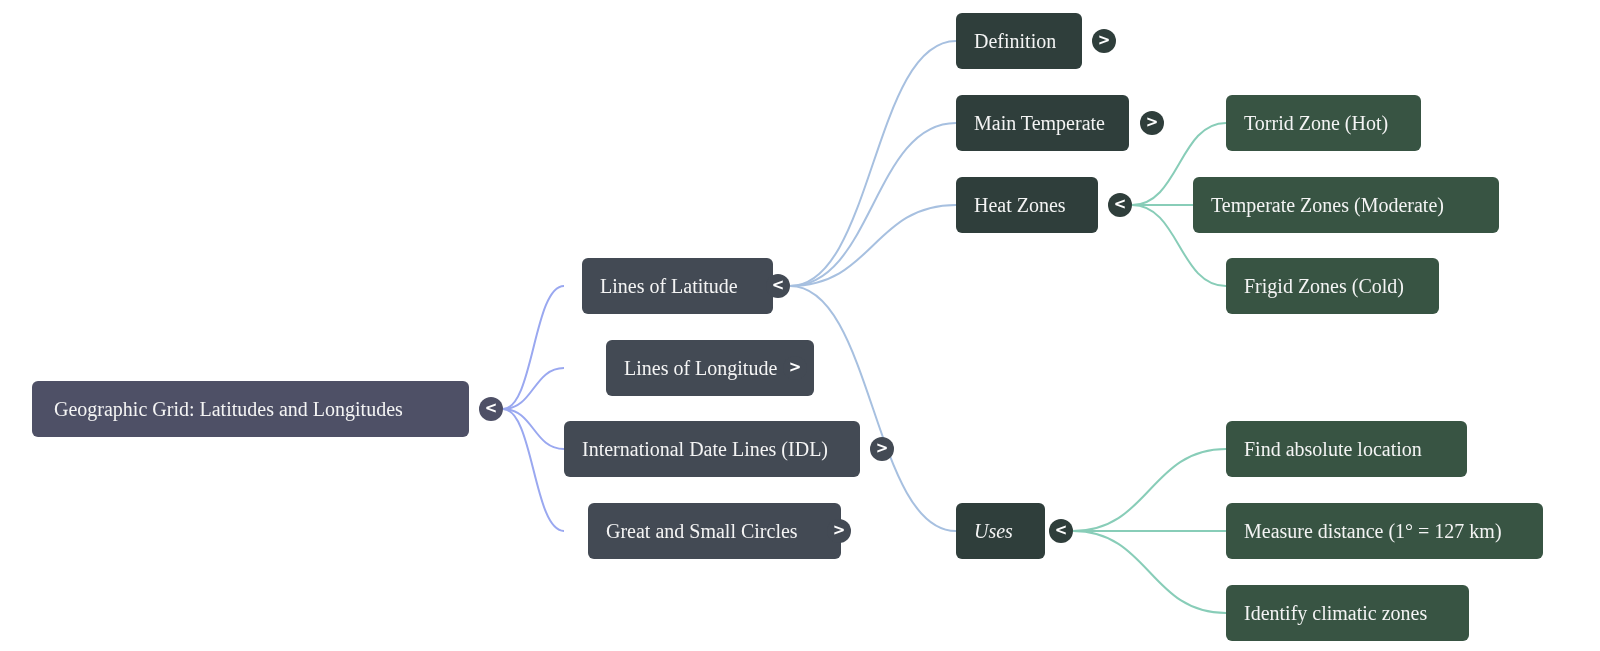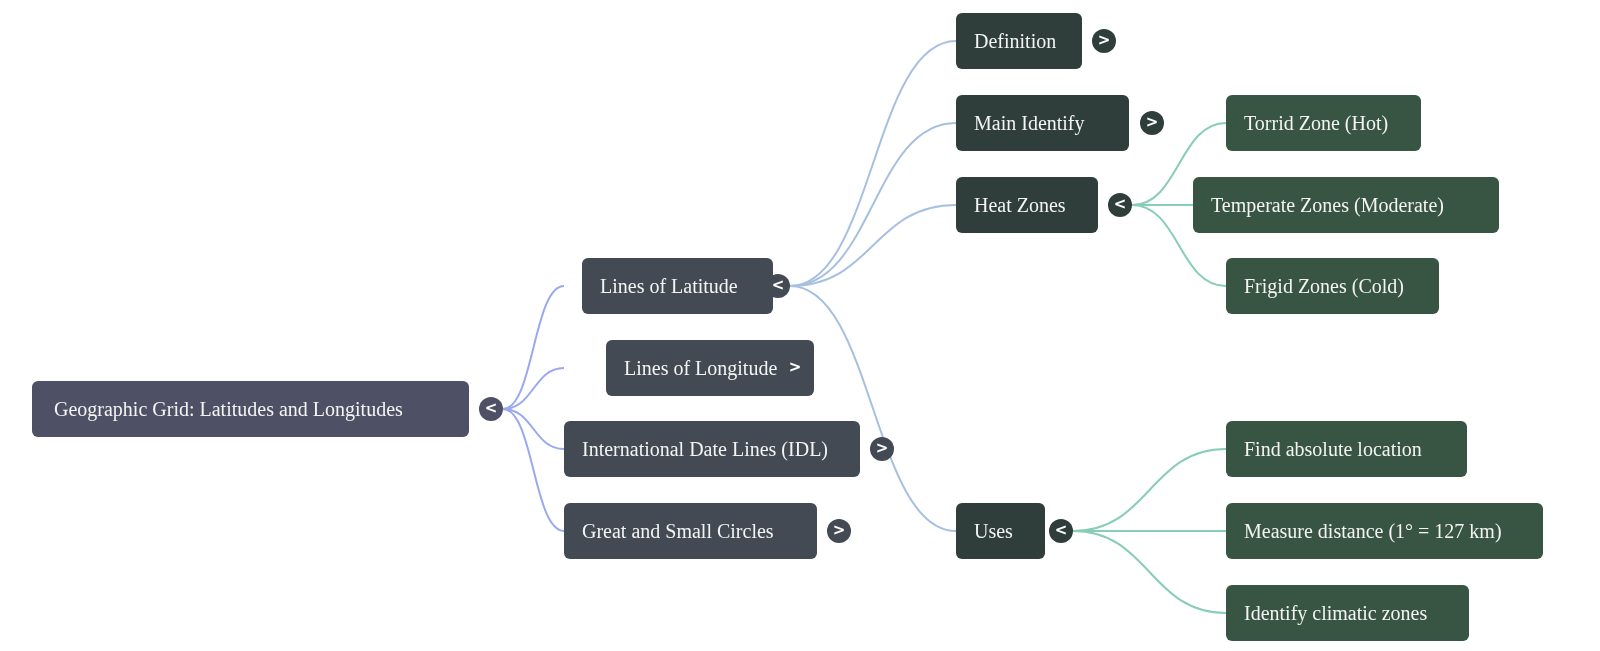--- a/index.html
+++ b/index.html
@@ -45,33 +45,33 @@
 
 <div class="node l1" style="left:564px;top:258px;width:191px;margin-left:18px;">Lines of Latitude</div>
 <div class="toggle t-l1" style="left:766px;top:274px;">&lt;</div>
 
 <div class="node l1" style="left:564px;top:340px;width:208px;margin-left:42px;">Lines of Longitude</div>
 <div class="toggle t-l1" style="left:783px;top:356px;">&gt;</div>
 
 <div class="node l1" style="left:564px;top:421px;width:296px;">International Date Lines (IDL)</div>
 <div class="toggle t-l1" style="left:870px;top:437px;">&gt;</div>
 
-<div class="node l1" style="left:564px;top:503px;width:253px;">Great and Small Circles</div>
+<div class="node l1" style="left:588px;top:503px;width:253px;">Great and Small Circles</div>
 <div class="toggle t-l1" style="left:827px;top:519px;">&gt;</div>
 
 <div class="node l2" style="left:956px;top:13px;width:126px;">Definition</div>
 <div class="toggle t-l2" style="left:1092px;top:29px;">&gt;</div>
 
-<div class="node l2" style="left:956px;top:95px;width:173px;">Main Identify</div>
+<div class="node l2" style="left:956px;top:95px;width:173px;">Main Temperate</div>
 <div class="toggle t-l2" style="left:1140px;top:111px;">&gt;</div>
 
 <div class="node l2" style="left:956px;top:177px;width:142px;">Heat Zones</div>
 <div class="toggle t-l2" style="left:1108px;top:193px;">&lt;</div>
 
-<div class="node l2" style="left:956px;top:503px;width:89px;">Uses</div>
+<div class="node l2" style="left:956px;top:503px;width:89px;font-style:italic;">Uses</div>
 <div class="toggle t-l2" style="left:1049px;top:519px;">&lt;</div>
 
 <div class="node l3" style="left:1226px;top:95px;width:195px;">Torrid Zone (Hot)</div>
 <div class="node l3" style="left:1193px;top:177px;width:306px;">Temperate Zones (Moderate)</div>
 <div class="node l3" style="left:1226px;top:258px;width:213px;">Frigid Zones (Cold)</div>
 
 <div class="node l3" style="left:1226px;top:421px;width:241px;font-family:Liberation Serif, serif;">Find absolute location</div>
 <div class="node l3" style="left:1226px;top:503px;width:317px;">Measure distance (1° = 127 km)</div>
 <div class="node l3" style="left:1226px;top:585px;width:243px;">Identify climatic zones</div>
 

